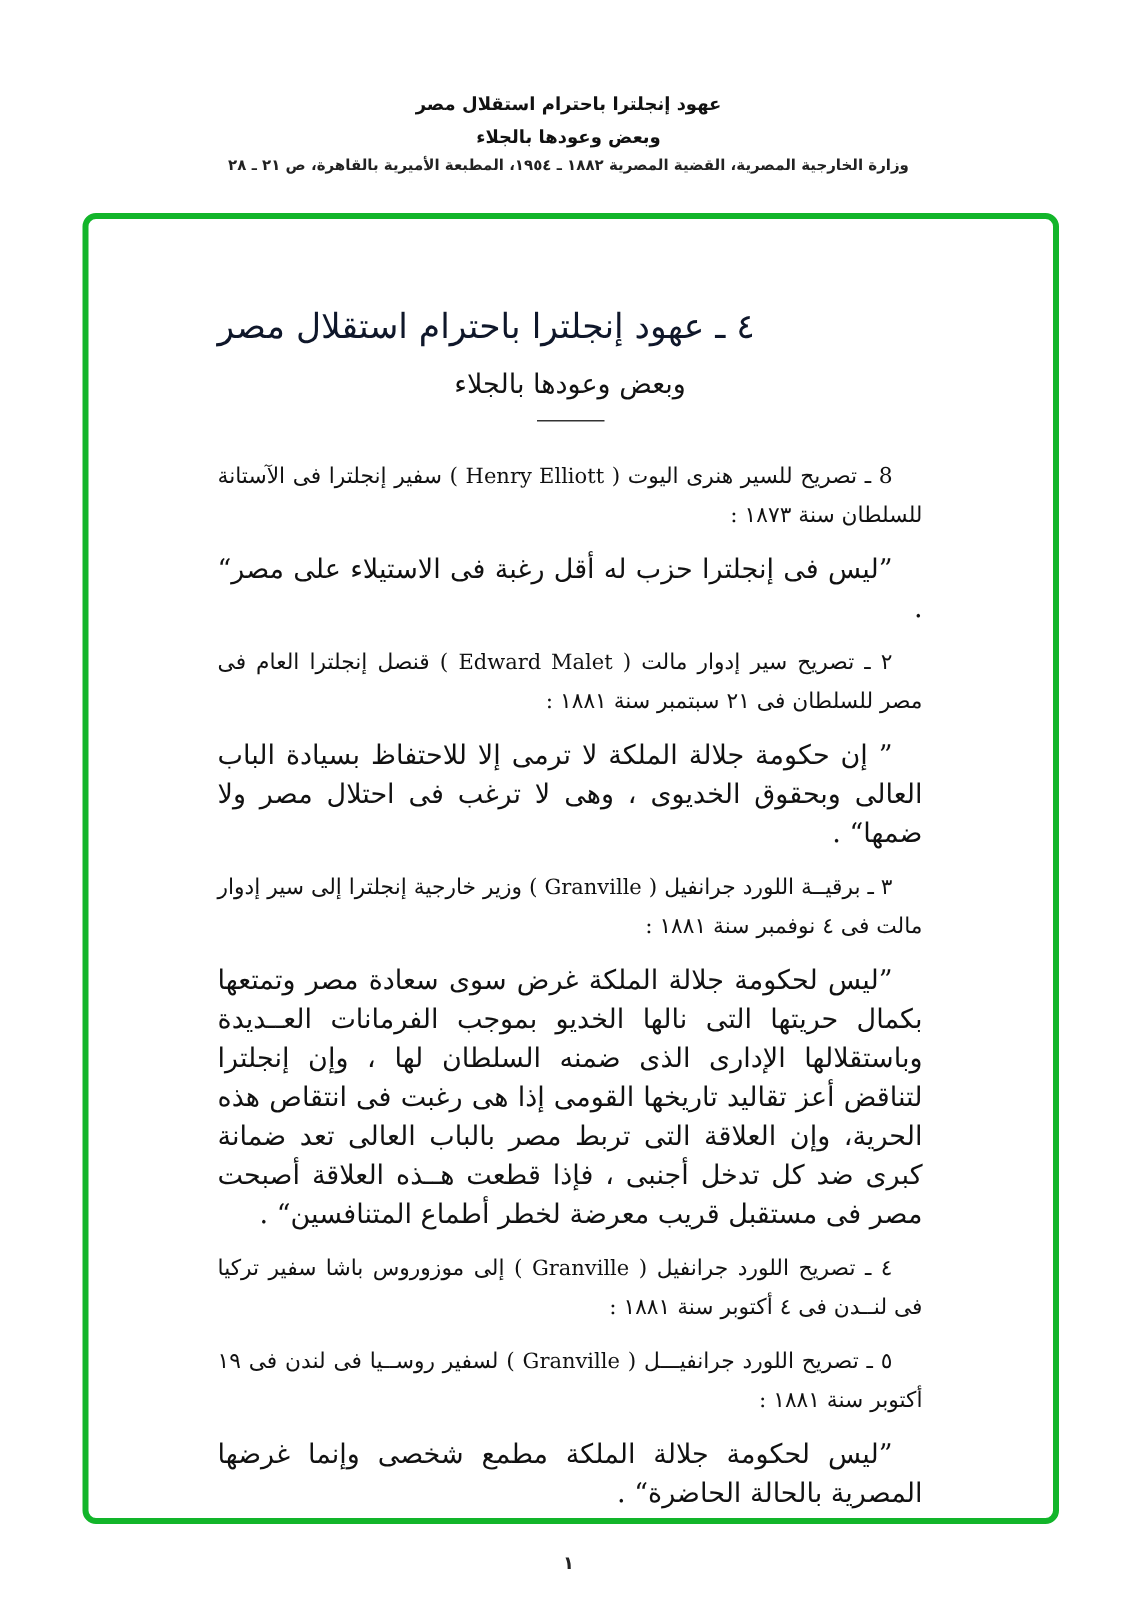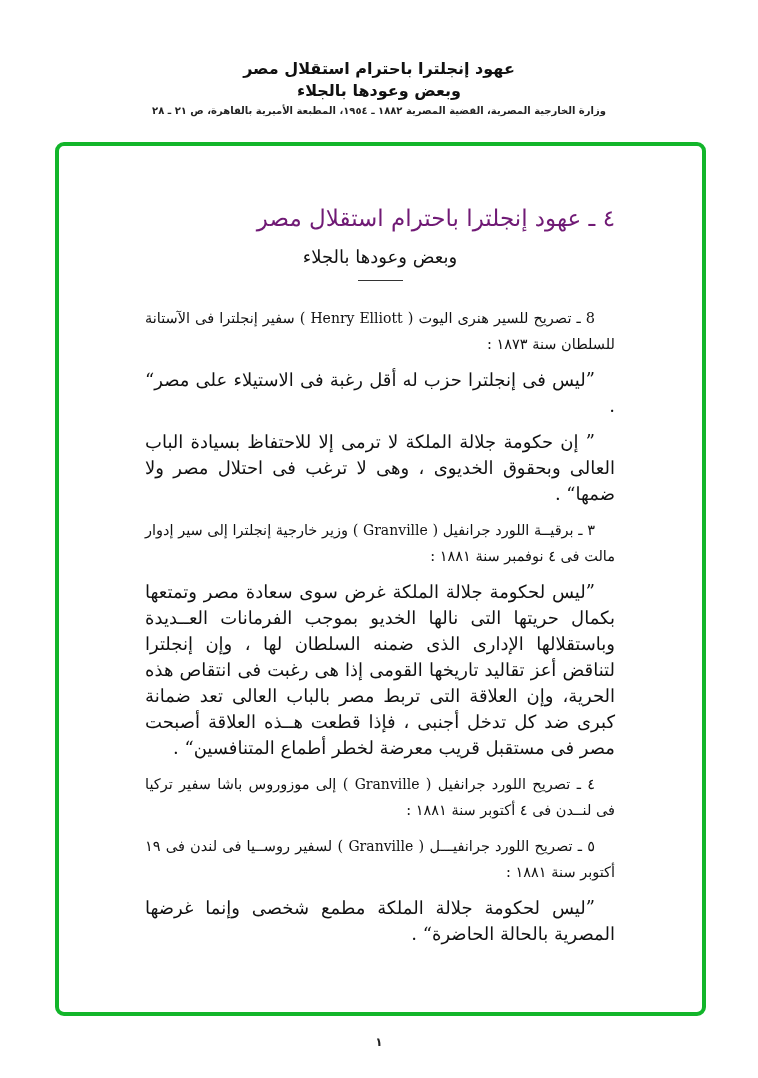--- a/index.html
+++ b/index.html
@@ -19,21 +19,21 @@
       position: absolute;
       left: 0;
       top: 58px;
       width: 758px;
       text-align: center;
       direction: rtl;
       font-family: "DejaVu Sans", sans-serif;
     }
     .hdr-line1, .hdr-line2 {
       font-weight: bold;
-      font-size: 16px;
+      font-size: 12px;
       line-height: 22px;
       color: #111;
     }
     .hdr-source {
       font-weight: bold;
       font-size: 10px;
       line-height: 16px;
       color: #222;
       margin-top: 1px;
     }
@@ -49,26 +49,26 @@
     }
     .content {
       position: absolute;
       left: 145px;
       top: 200px;
       width: 470px;
       direction: rtl;
       text-align: justify;
     }
     .doc-title {
-      text-align: right;
+      text-align: left;
       font-size: 23px;
       line-height: 36px;
       margin: 0;
       font-weight: normal;
-      color: #701a75;
+      color: #0f172a;
     }
     .doc-subtitle {
       text-align: center;
       font-size: 18px;
       line-height: 30px;
       margin: 6px 0 0 0;
       font-weight: normal;
       color: #111;
     }
     .title-rule {
@@ -127,20 +127,21 @@
   <h1 class="doc-title">٤ ـ عهود إنجلترا باحترام استقلال مصر</h1>
   <h2 class="doc-subtitle">وبعض وعودها بالجلاء</h2>
   <div class="title-rule"></div>
 
   <div class="item">
     <p class="item-heading"><span>8 ـ تصريح للسير هنرى اليوت (</span> <span class="latin">Henry Elliott</span> <span>) سفير إنجلترا فى الآستانة للسلطان سنة ١٨٧٣ :</span></p>
     <p class="item-quote">”ليس فى إنجلترا حزب له أقل رغبة فى الاستيلاء على مصر“ .</p>
   </div>
 
   <div class="item">
+    <p class="item-heading"><span>٢ ـ تصريح سير إدوار مالت (</span> <span class="latin">Edward Malet</span> <span>) قنصل إنجلترا العام فى مصر للسلطان فى ٢١ سبتمبر سنة ١٨٨١ :</span></p>
     <p class="item-quote">” إن حكومة جلالة الملكة لا ترمى إلا للاحتفاظ بسيادة الباب العالى وبحقوق الخديوى ، وهى لا ترغب فى احتلال مصر ولا ضمها“ .</p>
   </div>
 
   <div class="item">
     <p class="item-heading"><span>٣ ـ برقيــة اللورد جرانفيل (</span> <span class="latin">Granville</span> <span>) وزير خارجية إنجلترا إلى سير إدوار مالت فى ٤ نوفمبر سنة ١٨٨١ :</span></p>
     <p class="item-quote">”ليس لحكومة جلالة الملكة غرض سوى سعادة مصر وتمتعها بكمال حريتها التى نالها الخديو بموجب الفرمانات العــديدة وباستقلالها الإدارى الذى ضمنه السلطان لها ، وإن إنجلترا لتناقض أعز تقاليد تاريخها القومى إذا هى رغبت فى انتقاص هذه الحرية، وإن العلاقة التى تربط مصر بالباب العالى تعد ضمانة كبرى ضد كل تدخل أجنبى ، فإذا قطعت هــذه العلاقة أصبحت مصر فى مستقبل قريب معرضة لخطر أطماع المتنافسين“ .</p>
   </div>
 
   <div class="item">
     <p class="item-heading"><span>٤ ـ تصريح اللورد جرانفيل (</span> <span class="latin">Granville</span> <span>) إلى موزوروس باشا سفير تركيا فى لنــدن فى ٤ أكتوبر سنة ١٨٨١ :</span></p>

